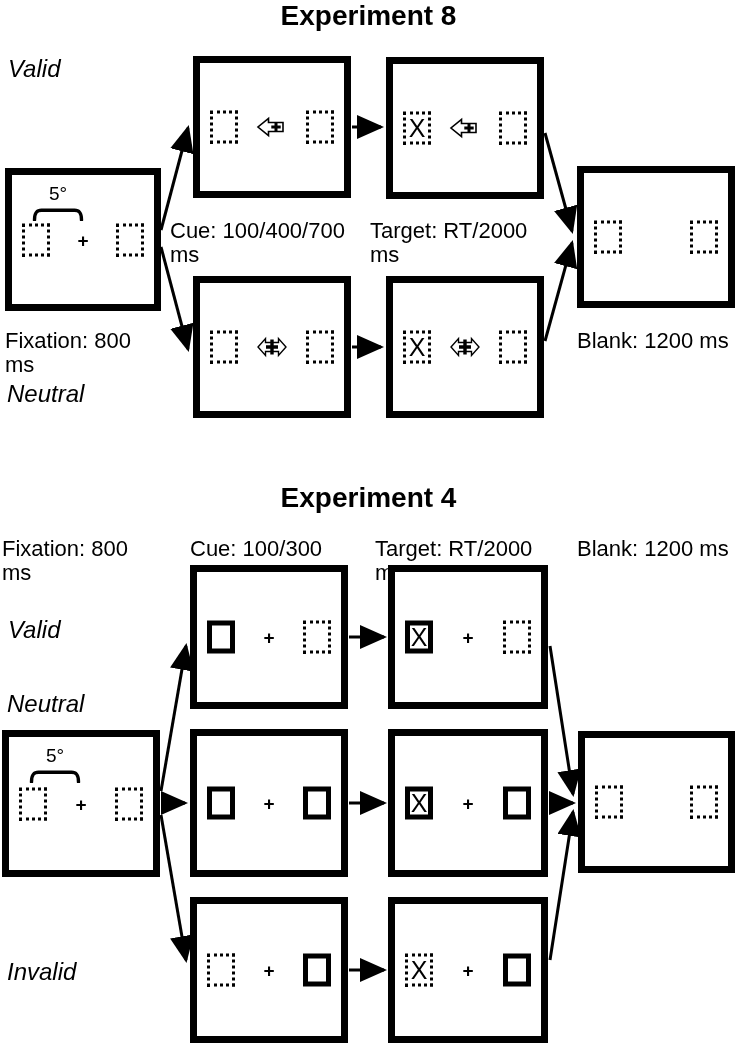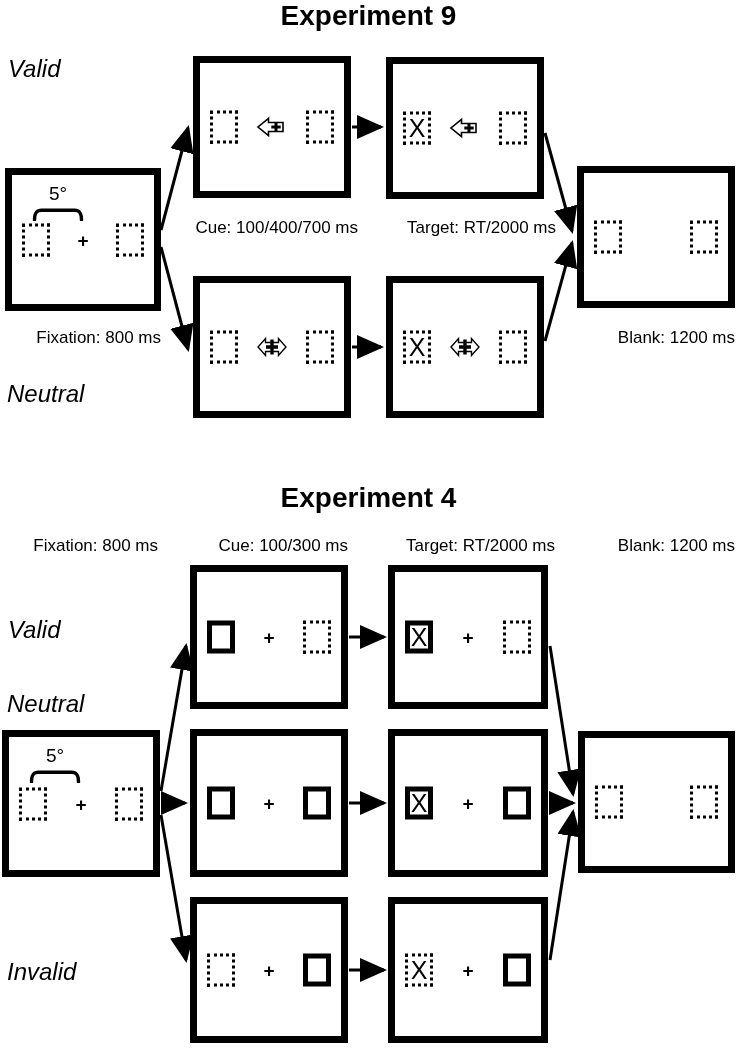--- a/index.html
+++ b/index.html
@@ -6,21 +6,21 @@
   .figure {
     position:relative; width:737px; height:1048px; background:#fff;
     font-family:"Liberation Sans", sans-serif; color:#000; overflow:hidden;
   }
   .arrows { position:absolute; left:0; top:0; width:737px; height:1048px; pointer-events:none; }
   .title {
     position:absolute; left:0; width:737px; text-align:center;
     font-size:28px; font-weight:bold; line-height:1.1;
   }
   .cond-label { position:absolute; font-size:24px; font-style:italic; line-height:1; }
-  .caption { position:absolute; font-size:17px; line-height:1.1; text-align:right; }
+  .caption { position:absolute; font-size:22px; line-height:1.1; text-align:left; }
   .panel {
     position:absolute; background:#fff; border:7px solid #000; box-sizing:border-box;
   }
   .sq {
     position:absolute; width:28px; height:33px; box-sizing:border-box;
     display:flex; align-items:center; justify-content:center;
   }
   .sq-dotted { border:3px dotted #000; }
   .sq-solid  { border:5px solid #000; }
   .slot-left   { left:10px;  top:50%; transform:translateY(-50%); }
@@ -58,21 +58,21 @@
     <line x1="161" y1="803" x2="185" y2="803" stroke="#000" stroke-width="3" marker-end="url(#ah)"></line>
     <line x1="161" y1="815" x2="186" y2="960" stroke="#000" stroke-width="3" marker-end="url(#ah)"></line>
     <line x1="349" y1="637" x2="384" y2="637" stroke="#000" stroke-width="3" marker-end="url(#ah)"></line>
     <line x1="349" y1="803" x2="384" y2="803" stroke="#000" stroke-width="3" marker-end="url(#ah)"></line>
     <line x1="349" y1="970" x2="384" y2="970" stroke="#000" stroke-width="3" marker-end="url(#ah)"></line>
     <line x1="550" y1="646" x2="573" y2="794" stroke="#000" stroke-width="3" marker-end="url(#ah)"></line>
     <line x1="550" y1="803" x2="573" y2="803" stroke="#000" stroke-width="3" marker-end="url(#ah)"></line>
     <line x1="550" y1="960" x2="573" y2="812" stroke="#000" stroke-width="3" marker-end="url(#ah)"></line>
   </svg>
 
-  <div class="title" style="top:1px">Experiment 9</div>
+  <div class="title" style="top:1px">Experiment 8</div>
 
   <div class="cond-label" style="left:8px; top:57px">Valid</div>
   <div class="cond-label" style="left:7px; top:382px">Neutral</div>
 
   <div class="panel" style="left:5px; top:168px; width:156px; height:143px">
     <div class="deg-label">5°</div>
     <svg class="brace" viewBox="0 0 52 13">
       <path d="M2.5,12 C2.5,4.5 5,2.2 9.5,2.2 L42.5,2.2 C47,2.2 49.5,4.5 49.5,12" fill="none" stroke="#000" stroke-width="3.4" stroke-linecap="round"></path>
     </svg>
     <div class="sq slot-left sq-dotted"></div>

